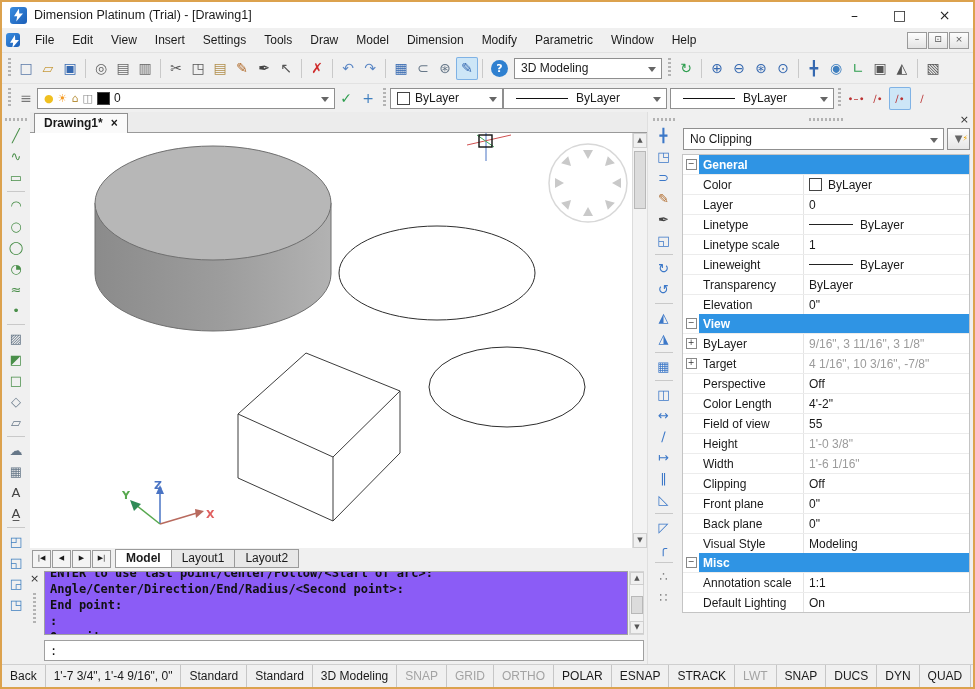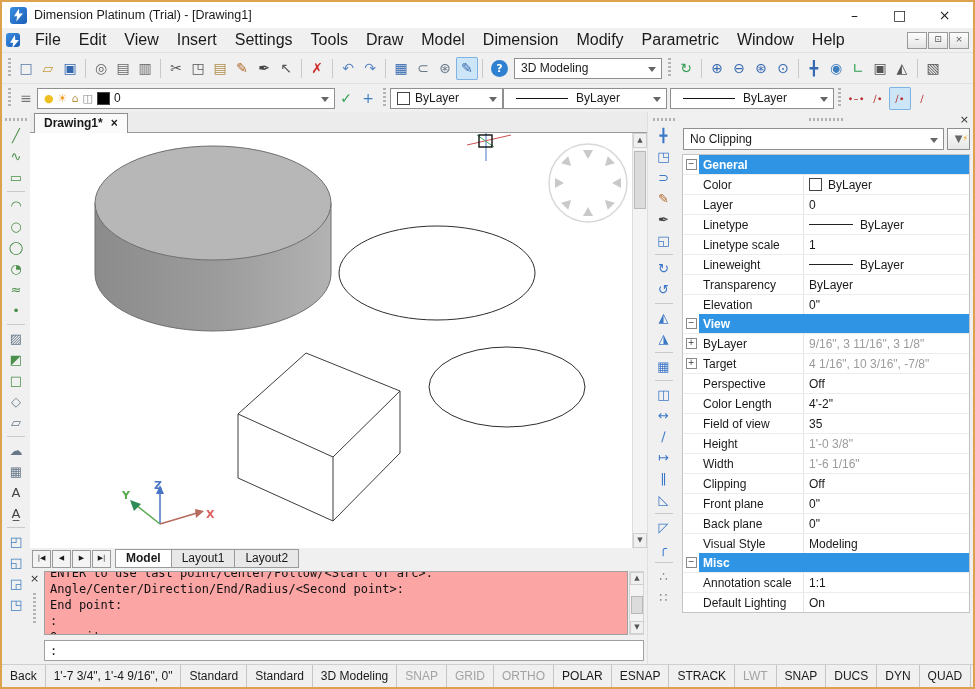--- a/index.html
+++ b/index.html
@@ -11,21 +11,21 @@
     position:relative;flex:0 0 auto;}
   .applogo::after{content:"";position:absolute;left:4px;top:2px;width:9px;height:13px;background:#fff;
     clip-path:polygon(55% 0,0 60%,35% 60%,25% 100%,100% 38%,58% 38%);}
   .applogo.small{width:14px;height:14px;margin:0 6px 0 4px;}
   .title{font-size:12.5px;margin-left:7px;flex:1;}
   .wcontrols{display:flex;align-items:center;margin-right:6px;}
   .wbtn{width:45px;text-align:center;font-size:14px;color:#222;font-family:"DejaVu Sans",sans-serif;cursor:default;}
   
   .menubar{height:24px;display:flex;align-items:center;background:#f0f0f0;}
   .menus{display:flex;flex:1;}
-  .menuitem{padding:3px 9px;font-size:16px;}
+  .menuitem{padding:3px 9px;font-size:12px;}
   .mdicontrols{display:flex;gap:1px;margin-right:4px;}
   .mdibtn{width:18px;height:15px;border:1px solid #9a9a9a;background:linear-gradient(#fdfdfd,#e4e4e4);
     font-size:9px;line-height:13px;text-align:center;color:#555;font-family:"DejaVu Sans",sans-serif;}
   
   .toolbar{display:flex;align-items:center;padding-left:2px;}
   .tb1{height:30px;border-top:1px solid #e2e2e2;}
   .tb2{height:28px;border-top:1px solid #e2e2e2;}
   .vgrip{width:3px;height:20px;margin:0 4px;background:repeating-linear-gradient(to bottom,#b3b3b3 0 2px,transparent 2px 4px);flex:0 0 auto;}
   .tgroup{display:flex;align-items:center;}
   .tbtn{width:22px;height:23px;line-height:23px;text-align:center;font-size:14px;
@@ -72,23 +72,23 @@
   
   .laytabs{position:absolute;left:28px;top:436px;width:617px;height:21px;background:#f0f0f0;display:flex;align-items:center;padding-left:2px;box-sizing:border-box;}
   .navbtn{width:17px;height:16px;border:1px solid #9a9a9a;background:#f4f4f4;font-size:7px;line-height:14px;
     text-align:center;margin-right:1px;font-family:"DejaVu Sans",sans-serif;flex:0 0 auto;}
   .laytab{padding:1px 10px 2px 10px;font-size:12px;border:1px solid #9a9a9a;background:#e8e8e8;margin-right:-1px;}
   .laytab.active{background:#fff;font-weight:bold;}
   
   .cmdpanel{position:absolute;left:26px;top:457px;width:619px;height:98px;background:#f0f0f0;}
   .cmdclose{position:absolute;left:2px;top:3px;font-size:11px;color:#333;font-family:"DejaVu Sans",sans-serif;}
   .cmdgrip{position:absolute;left:5px;top:24px;width:3px;height:30px;background:repeating-linear-gradient(to bottom,#b3b3b3 0 2px,transparent 2px 4px);}
-  .cmdhistory{position:absolute;left:16px;top:2px;width:584px;height:64px;background:#fca5a5;border:1px solid #a0a0a0;
+  .cmdhistory{position:absolute;left:16px;top:2px;width:584px;height:64px;background:#8b5cf6;border:1px solid #a0a0a0;
     overflow:hidden;font-family:"DejaVu Sans Mono","Liberation Mono",monospace;font-size:12px;line-height:16px;
-    padding:0 5px;box-sizing:border-box;color:#111;}
+    padding:0 5px;box-sizing:border-box;color:#111;font-weight:bold;}
   .cmdhistory .lines{margin-top:-7px;}
   .cmdscroll{position:absolute;left:601px;top:2px;width:15px;height:64px;background:#f3f3f3;border:1px solid #d5d5d5;box-sizing:border-box;}
   .cmdscroll .scrollbtn{height:13px;line-height:11px;}
   .cmdinput{position:absolute;left:16px;top:71px;width:600px;height:21px;border:1px solid #a0a0a0;background:#fff;
     font-family:"DejaVu Sans Mono","Liberation Mono",monospace;font-size:12px;padding:1px 5px;box-sizing:border-box;color:#111;}
   
   .props{position:absolute;left:677px;top:0;width:294px;height:100%;background:#f0f0f0;box-sizing:border-box;}
   .propstop{height:15px;display:flex;align-items:center;position:relative;}
   .propsgrip{position:absolute;left:50%;top:6px;width:34px;height:3px;transform:translateX(-50%);
     background:repeating-linear-gradient(to right,#b3b3b3 0 2px,transparent 2px 4px);}
@@ -719,21 +719,21 @@
                   </span>
                 </div>
 
                 <div class="prow">
                   <span class="pgutter">
                     <span class="expandbox"></span>
                   </span>
                   <span class="plabel">Field of view</span>
                   <span class="pvalue">
 
-                    <span class="pvaltext">35</span>
+                    <span class="pvaltext">55</span>
                   </span>
                 </div>
 
                 <div class="prow">
                   <span class="pgutter">
                     <span class="expandbox"></span>
                   </span>
                   <span class="plabel">Height</span>
                   <span class="pvalue">
 

